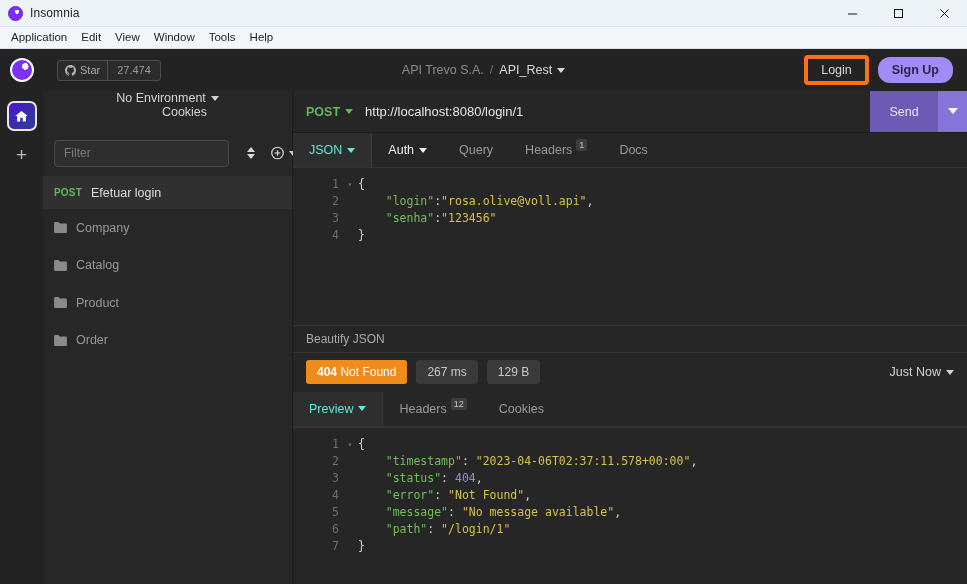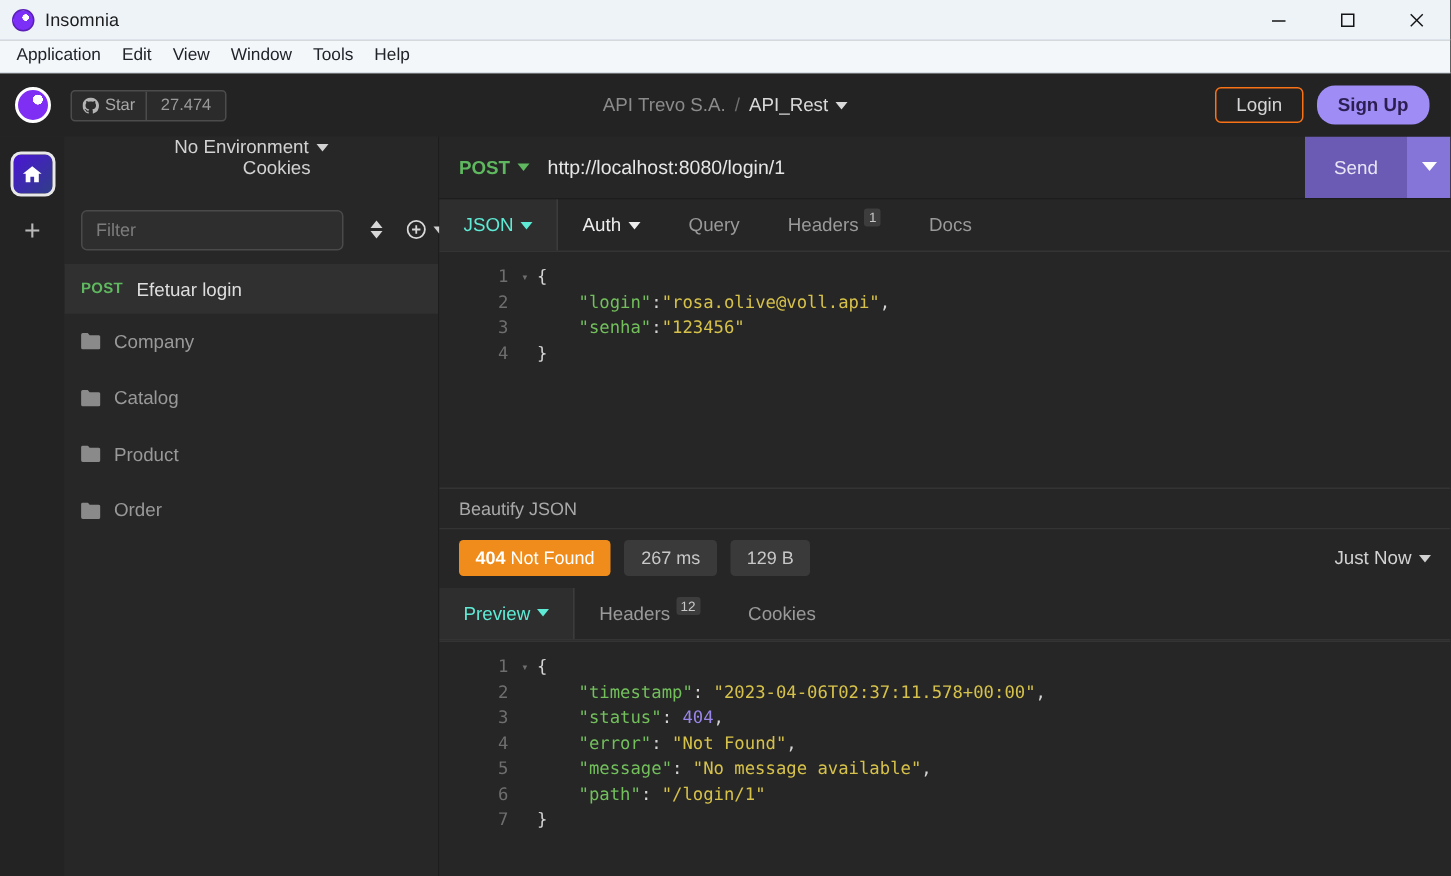--- a/index.html
+++ b/index.html
@@ -48,21 +48,21 @@
     display: flex; align-items: center; position: relative;
   }
   .appbar-left { display: flex; align-items: center; }
   .logo-cell { width: 43px; display: flex; align-items: center; justify-content: center; }
   .app-logo {
     width: 24px; height: 24px; border-radius: 50%;
     background: radial-gradient(circle at 66% 32%, #ffffff 0 17%, #7e2ff3 18% 100%);
     border: 2px solid #ffffff;
   }
   .star-btn {
-    display: flex; align-items: center; height: 21px; margin-left: 4px;
+    display: flex; align-items: center; height: 21px; margin-left: 14px;
     border: 1px solid #4c4c4c; border-radius: 3px; overflow: hidden; background: #2b2b2b;
   }
   .star-btn .sb-label {
     display: flex; align-items: center; gap: 4px; padding: 0 7px; height: 100%;
     font-size: 11px; color: #a8a8a8; border-right: 1px solid #4c4c4c;
   }
   .star-btn .sb-count { padding: 0 9px; font-size: 11px; color: #9a9a9a; }
   .gh-icon { width: 11px; height: 11px; fill: #b4b4b4; display: block; }
 
   .appbar-center {
@@ -76,21 +76,21 @@
   .caret {
     width: 0; height: 0; border-left: 4px solid transparent; border-right: 4px solid transparent;
     border-top: 5px solid currentColor; display: inline-block; margin-left: 5px;
     vertical-align: middle;
   }
   .appbar-right {
     margin-left: auto; display: flex; align-items: center; gap: 9px; padding-right: 14px;
   }
   .btn-login {
     font-size: 12.5px; color: #d6d6d6; background: transparent;
-    border: 1px solid #f97316; border-radius: 4px; padding: 4px 13px; cursor: pointer;
+    border: 4px solid #f97316; border-radius: 4px; padding: 4px 13px; cursor: pointer;
     font-family: inherit;
   }
   .btn-signup {
     font-size: 12.5px; color: #2b1f52; background: #a08cf5; font-weight: bold;
     border: none; border-radius: 12px; padding: 6px 14px; cursor: pointer; font-family: inherit;
   }
 
   
   .body { flex: 1; display: flex; min-height: 0; }
 

